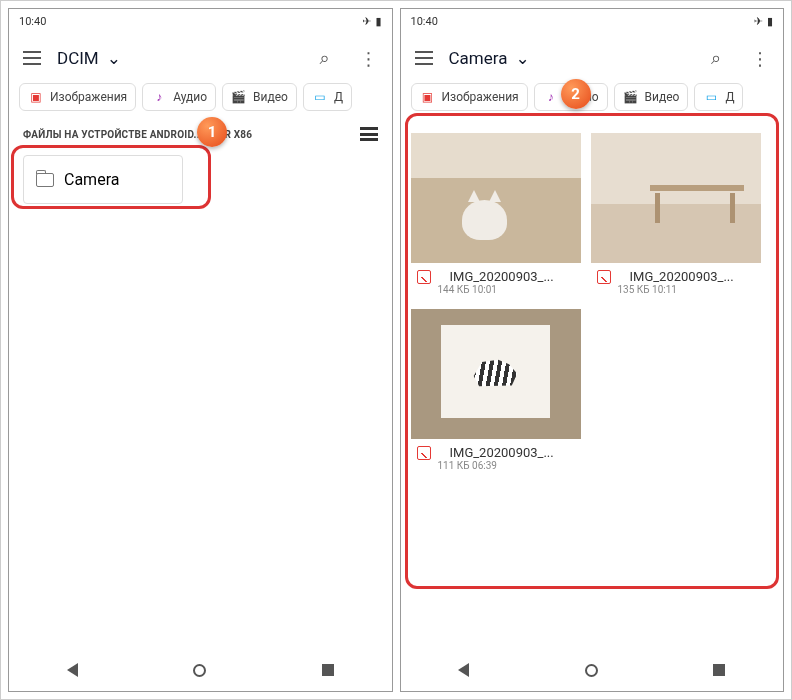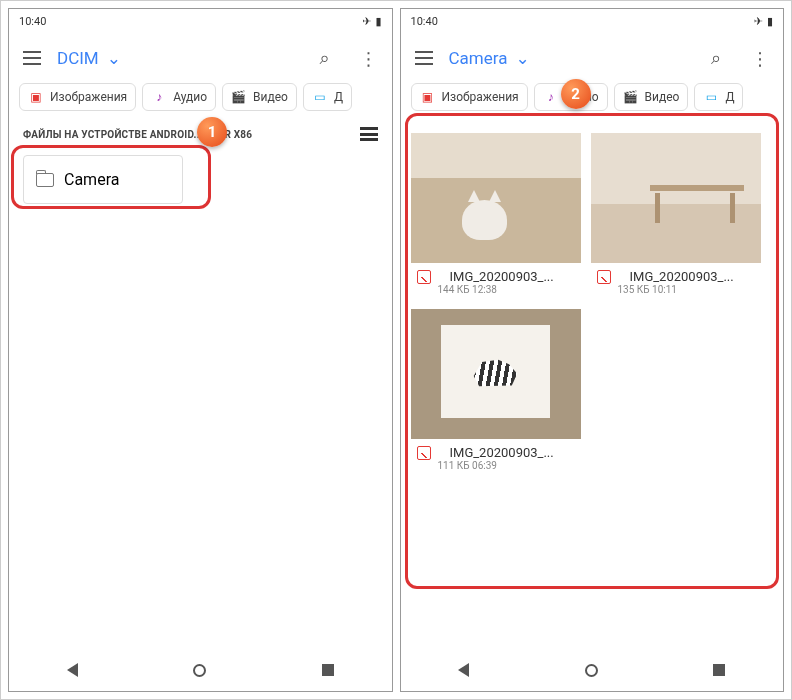--- a/index.html
+++ b/index.html
@@ -2,21 +2,21 @@
 <html><head>
 <meta charset="utf-8">
 <style>
   * { box-sizing: border-box; margin: 0; padding: 0; }
   body { font-family: Roboto, Arial, sans-serif; background: #fff; }
   .canvas { width: 792px; height: 700px; position: relative; border: 1px solid #ccc; display: flex; gap: 7px; padding: 7px; }
   .phone { width: 50%; height: 100%; border: 1px solid #999; background: #fff; display: flex; flex-direction: column; overflow: hidden; position: relative; }
   .status-bar { height: 24px; display: flex; align-items: center; justify-content: space-between; padding: 0 10px; font-size: 11px; color: #333; }
   .status-r { display: flex; align-items: center; gap: 4px; }
   .app-bar { height: 50px; display: flex; align-items: center; padding: 0 14px; gap: 16px; }
-  .title-wrap { display: flex; align-items: center; gap: 8px; font-size: 17px; color: #3b82f6; flex: 1; }
+  .title-wrap { display: flex; align-items: center; gap: 8px; font-size: 17px; color: #0f172a; flex: 1; }
   .hamburger { width: 18px; height: 14px; display: flex; flex-direction: column; justify-content: space-between; }
   .hamburger span { height: 2px; background: #555; width: 100%; }
   .chips { display: flex; gap: 6px; padding: 0 10px 8px; overflow: hidden; }
   .chip { display: flex; align-items: center; gap: 6px; border: 1px solid #ddd; border-radius: 6px; padding: 5px 8px; font-size: 12px; color: #444; white-space: nowrap; }
   .ic { width: 16px; height: 16px; display: inline-flex; align-items: center; justify-content: center; }
   .section-row { display: flex; align-items: center; justify-content: space-between; padding: 8px 14px 4px; }
   .section-label { font-size: 10px; font-weight: 700; color: #444; letter-spacing: 0.2px; text-transform: uppercase; }
   .listview-ic { width: 18px; height: 14px; display: flex; flex-direction: column; justify-content: space-between; }
   .listview-ic span { height: 3px; background: #333; }
   .body { flex: 1; padding: 10px 14px; position: relative; }
@@ -163,21 +163,21 @@
         <div class="thumb-card">
           <div class="thumb">
               <div class="floor"></div>
               <div class="cat"></div>
             </div>
           <div class="cap">
             <div class="cap-r1">
                 <span class="img-ic"></span>
                 <span class="fname">IMG_20200903_...</span>
               </div>
-            <div class="cap-r2">144 КБ 12:38</div>
+            <div class="cap-r2">144 КБ 10:01</div>
           </div>
         </div>
         <div class="thumb-card">
           <div class="thumb">
               <div class="room"></div>
               <div class="table"></div>
               <div class="leg" style="left:38%"></div>
               <div class="leg" style="left:82%"></div>
             </div>
           <div class="cap">

